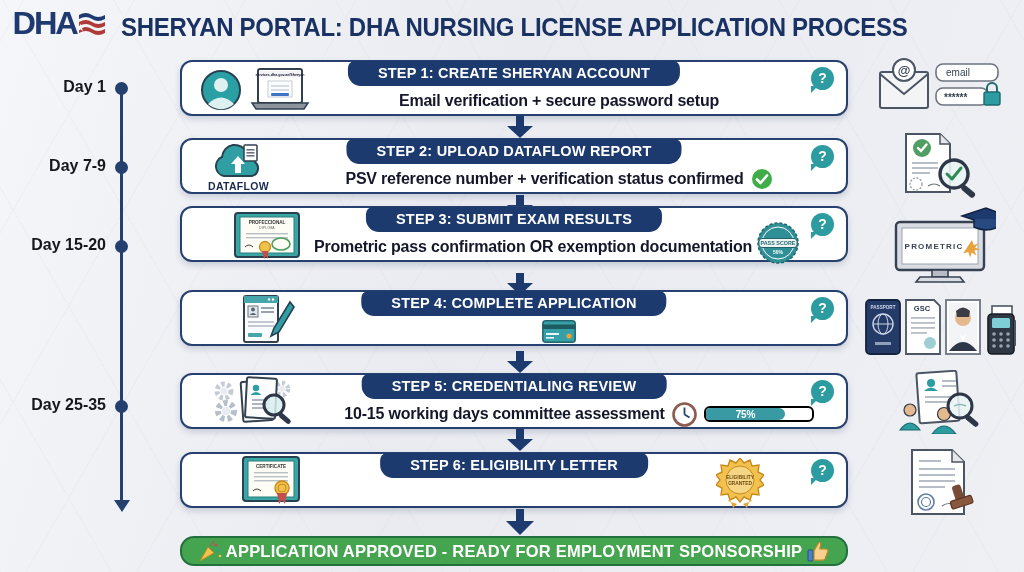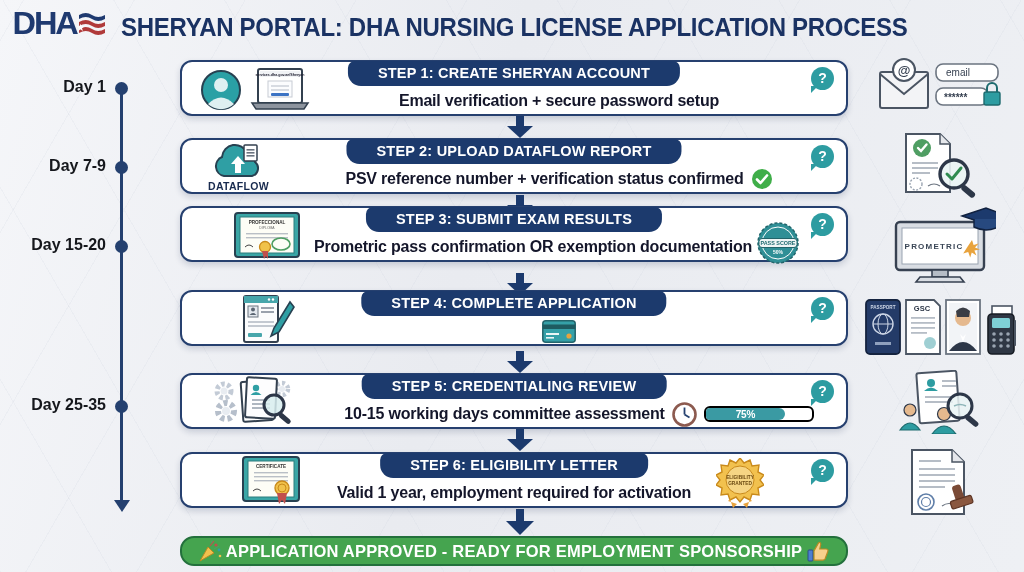--- a/index.html
+++ b/index.html
@@ -258,23 +258,20 @@
         <rect x="12" y="16" width="34" height="1.4" fill="#b9bfc6"></rect>
         <rect x="12" y="20" width="34" height="1.4" fill="#b9bfc6"></rect>
         <rect x="12" y="24" width="34" height="1.4" fill="#b9bfc6"></rect>
         <path d="M11 35 q4 -4 8 0" fill="none" stroke="#444" stroke-width="1"></path>
         <circle cx="40" cy="32" r="7" fill="#f0c24b" stroke="#c98a1b" stroke-width="1.4"></circle>
         <circle cx="40" cy="32" r="4" fill="none" stroke="#c98a1b" stroke-width="1"></circle>
         <polygon points="35,37 37,48 40,44 43,48 45,37" fill="#c0504d"></polygon>
       </svg>
     </div>
     <div class="pill">STEP 6: ELIGIBILITY LETTER</div>
-    <div class="sub" style="right:130px;">
-        <span>Valid 1 year, employment required for activation</span>
-      </div>
     <svg class="badge6" width="48" height="50" viewBox="0 0 48 50">
       <polygon points="24,0 28,5 34,2 36,8 43,7 42,14 48,17 44,22 48,27 42,30 43,37 36,36 34,42 28,39 24,44 20,39 14,42 12,36 5,37 6,30 0,27 4,22 0,17 6,14 5,7 12,8 14,2 20,5" fill="#f2c14e" stroke="#c98a1b" stroke-width="1.4"></polygon>
       <circle cx="24" cy="22" r="14" fill="#f6d584" stroke="#c98a1b" stroke-width="1"></circle>
       <text x="24" y="21" font-size="4.8" font-weight="bold" fill="#6b4a12" text-anchor="middle">ELIGIBILITY</text>
       <text x="24" y="27" font-size="4.8" font-weight="bold" fill="#6b4a12" text-anchor="middle">GRANTED</text>
       <polygon points="14,41 17,50 21,46 12,43" fill="#e8a33d"></polygon>
       <polygon points="34,41 31,50 27,46 36,43" fill="#e8a33d"></polygon>
     </svg>
     <div class="qmark"><span>?</span></div>
   </div>

